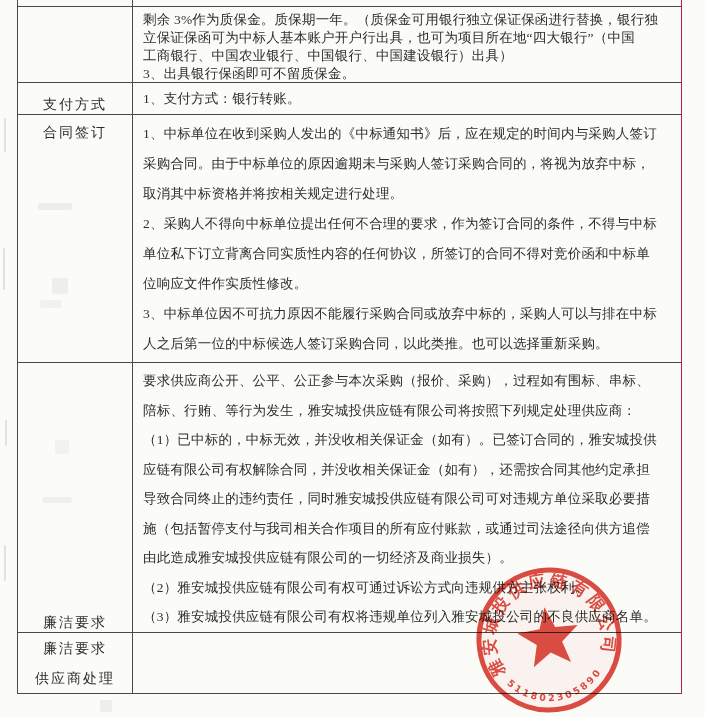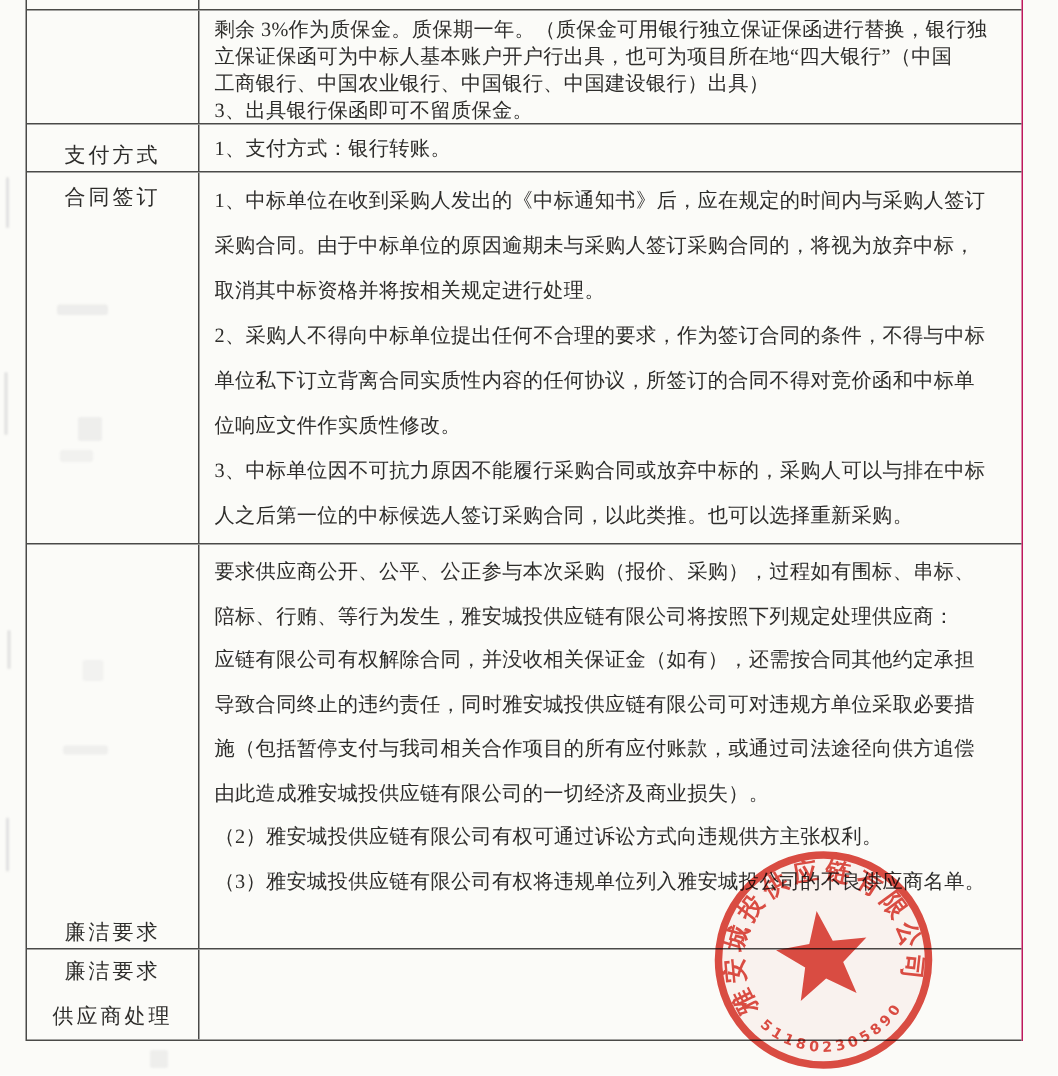--- a/index.html
+++ b/index.html
@@ -111,20 +111,21 @@
           <div class="text-line" style="line-height: 30px; height: 30px;">人之后第一位的中标候选人签订采购合同，以此类推。也可以选择重新采购。</div>
         </div>
       </div>
       <div class="row" style="height: 270px;">
         <div class="label-cell">
           <div class="label-line" style="line-height: 18px;">廉洁要求</div>
         </div>
         <div class="content-cell" style="padding-top: 3px;">
           <div class="text-line" style="line-height: 29.5px; height: 29.5px;">要求供应商公开、公平、公正参与本次采购（报价、采购），过程如有围标、串标、</div>
           <div class="text-line" style="line-height: 29.5px; height: 29.5px;">陪标、行贿、等行为发生，雅安城投供应链有限公司将按照下列规定处理供应商：</div>
+          <div class="text-line" style="line-height: 29.5px; height: 29.5px;">（1）已中标的，中标无效，并没收相关保证金（如有）。已签订合同的，雅安城投供</div>
           <div class="text-line" style="line-height: 29.5px; height: 29.5px;">应链有限公司有权解除合同，并没收相关保证金（如有），还需按合同其他约定承担</div>
           <div class="text-line" style="line-height: 29.5px; height: 29.5px;">导致合同终止的违约责任，同时雅安城投供应链有限公司可对违规方单位采取必要措</div>
           <div class="text-line" style="line-height: 29.5px; height: 29.5px;">施（包括暂停支付与我司相关合作项目的所有应付账款，或通过司法途径向供方追偿</div>
           <div class="text-line" style="line-height: 29.5px; height: 29.5px;">由此造成雅安城投供应链有限公司的一切经济及商业损失）。</div>
           <div class="text-line" style="line-height: 29.5px; height: 29.5px;">（2）雅安城投供应链有限公司有权可通过诉讼方式向违规供方主张权利。</div>
           <div class="text-line" style="line-height: 29.5px; height: 29.5px;">（3）雅安城投供应链有限公司有权将违规单位列入雅安城投公司的不良供应商名单。</div>
         </div>
       </div>
       <div class="row" style="height: 61px;">
         <div class="label-cell">

